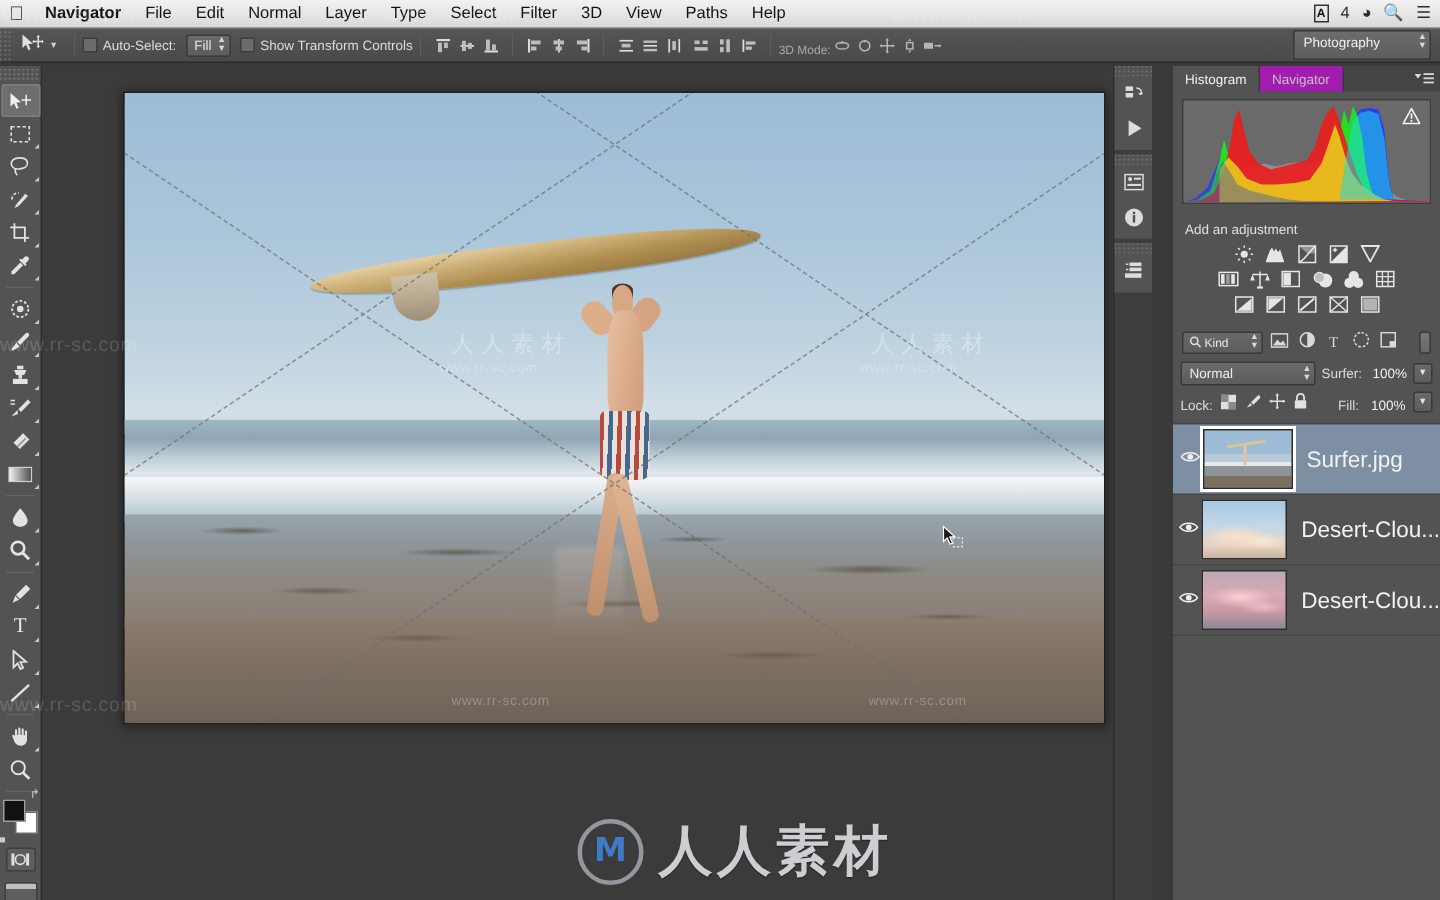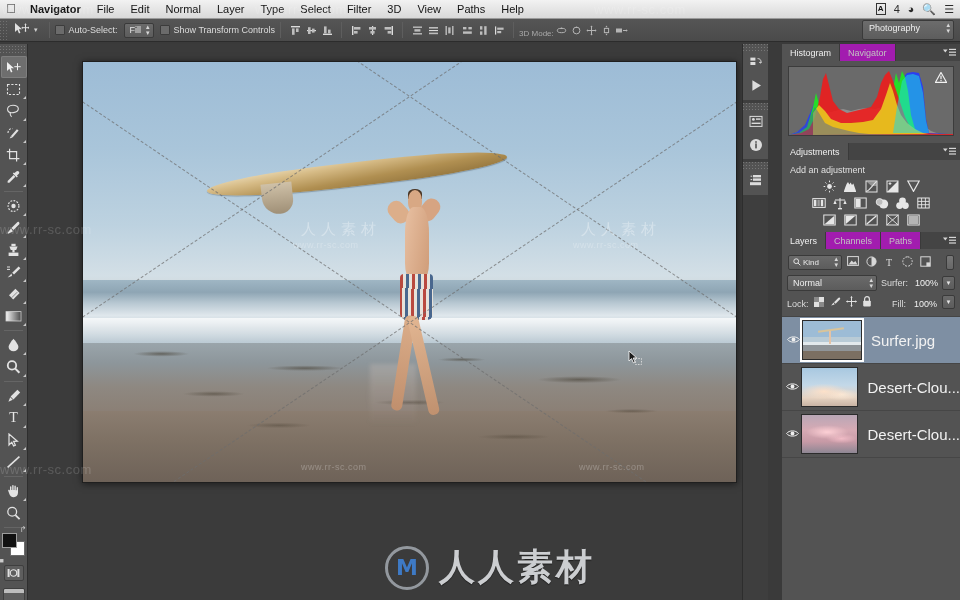--- a/index.html
+++ b/index.html
@@ -888,31 +888,20 @@
                 <path d="M6 0.4 L11.6 10.4 L0.4 10.4 Z" fill="none" stroke="#f2f2f2" stroke-width="1.1"></path>
                 <rect x="5.4" y="3.6" width="1.2" height="3.6" fill="#f2f2f2"></rect>
                 <rect x="5.4" y="8" width="1.2" height="1.2" fill="#f2f2f2"></rect>
               </svg>
           </div>
         </div>
       </div>
     </div>
 
     <div class="panel">
-      <div class="tabrow">
-        <div class="ptab active">Adjustments</div>
-        <div class="pmenu">
-          <svg width="13" height="9" viewBox="0 0 13 9">
-              <path d="M0 1.4 L4.6 1.4 L2.3 4.4 Z" fill="#d6d6d6"></path>
-              <rect x="6" y="0.8" width="7" height="1.2" fill="#d6d6d6"></rect>
-              <rect x="6" y="3.6" width="7" height="1.2" fill="#d6d6d6"></rect>
-              <rect x="6" y="6.4" width="7" height="1.2" fill="#d6d6d6"></rect>
-            </svg>
-        </div>
-      </div>
       <div class="pbody" style="padding-top:4px;padding-bottom:5px;">
         <div class="adj-label">Add an adjustment</div>
         <div class="adj-rows">
           <div class="adj-row">
             <div class="adj-ico">
               <svg width="13" height="13" viewBox="0 0 13 13">
                   <circle cx="6.5" cy="6.5" r="2.4" fill="#e6e6e6"></circle>
                   <g stroke="#e6e6e6" stroke-width="1">
                     <path d="M6.5 0.6 L6.5 2.2 M6.5 10.8 L6.5 12.4 M0.6 6.5 L2.2 6.5 M10.8 6.5 L12.4 6.5 M2.4 2.4 L3.5 3.5 M9.5 9.5 L10.6 10.6 M10.6 2.4 L9.5 3.5 M3.5 9.5 L2.4 10.6"></path>
                   </g>
@@ -1016,33 +1005,20 @@
                   <rect x="0.8" y="1" width="11.4" height="10" fill="none" stroke="#e6e6e6" stroke-width="1"></rect>
                   <rect x="1.8" y="2" width="9.4" height="8" fill="#b4b4b4"></rect>
                 </svg>
             </div>
           </div>
         </div>
       </div>
     </div>
 
     <div class="panel">
-      <div class="tabrow">
-        <div class="ptab active">Layers</div>
-        <div class="ptab">Channels</div>
-        <div class="ptab">Paths</div>
-        <div class="pmenu">
-          <svg width="13" height="9" viewBox="0 0 13 9">
-              <path d="M0 1.4 L4.6 1.4 L2.3 4.4 Z" fill="#d6d6d6"></path>
-              <rect x="6" y="0.8" width="7" height="1.2" fill="#d6d6d6"></rect>
-              <rect x="6" y="3.6" width="7" height="1.2" fill="#d6d6d6"></rect>
-              <rect x="6" y="6.4" width="7" height="1.2" fill="#d6d6d6"></rect>
-            </svg>
-        </div>
-      </div>
       <div class="pbody" style="padding:4px 5px 2px;">
 
         <div class="lyr-filter">
           <div class="kind-sel">
             <span style="display:flex;align-items:center;gap:2px;">
               <svg width="8" height="8" viewBox="0 0 8 8">
                   <circle cx="3.2" cy="3.2" r="2.4" fill="none" stroke="#e0e0e0" stroke-width="1"></circle>
                   <path d="M5 5 L7.4 7.4" stroke="#e0e0e0" stroke-width="1"></path>
                 </svg>
               <span>Kind</span>

